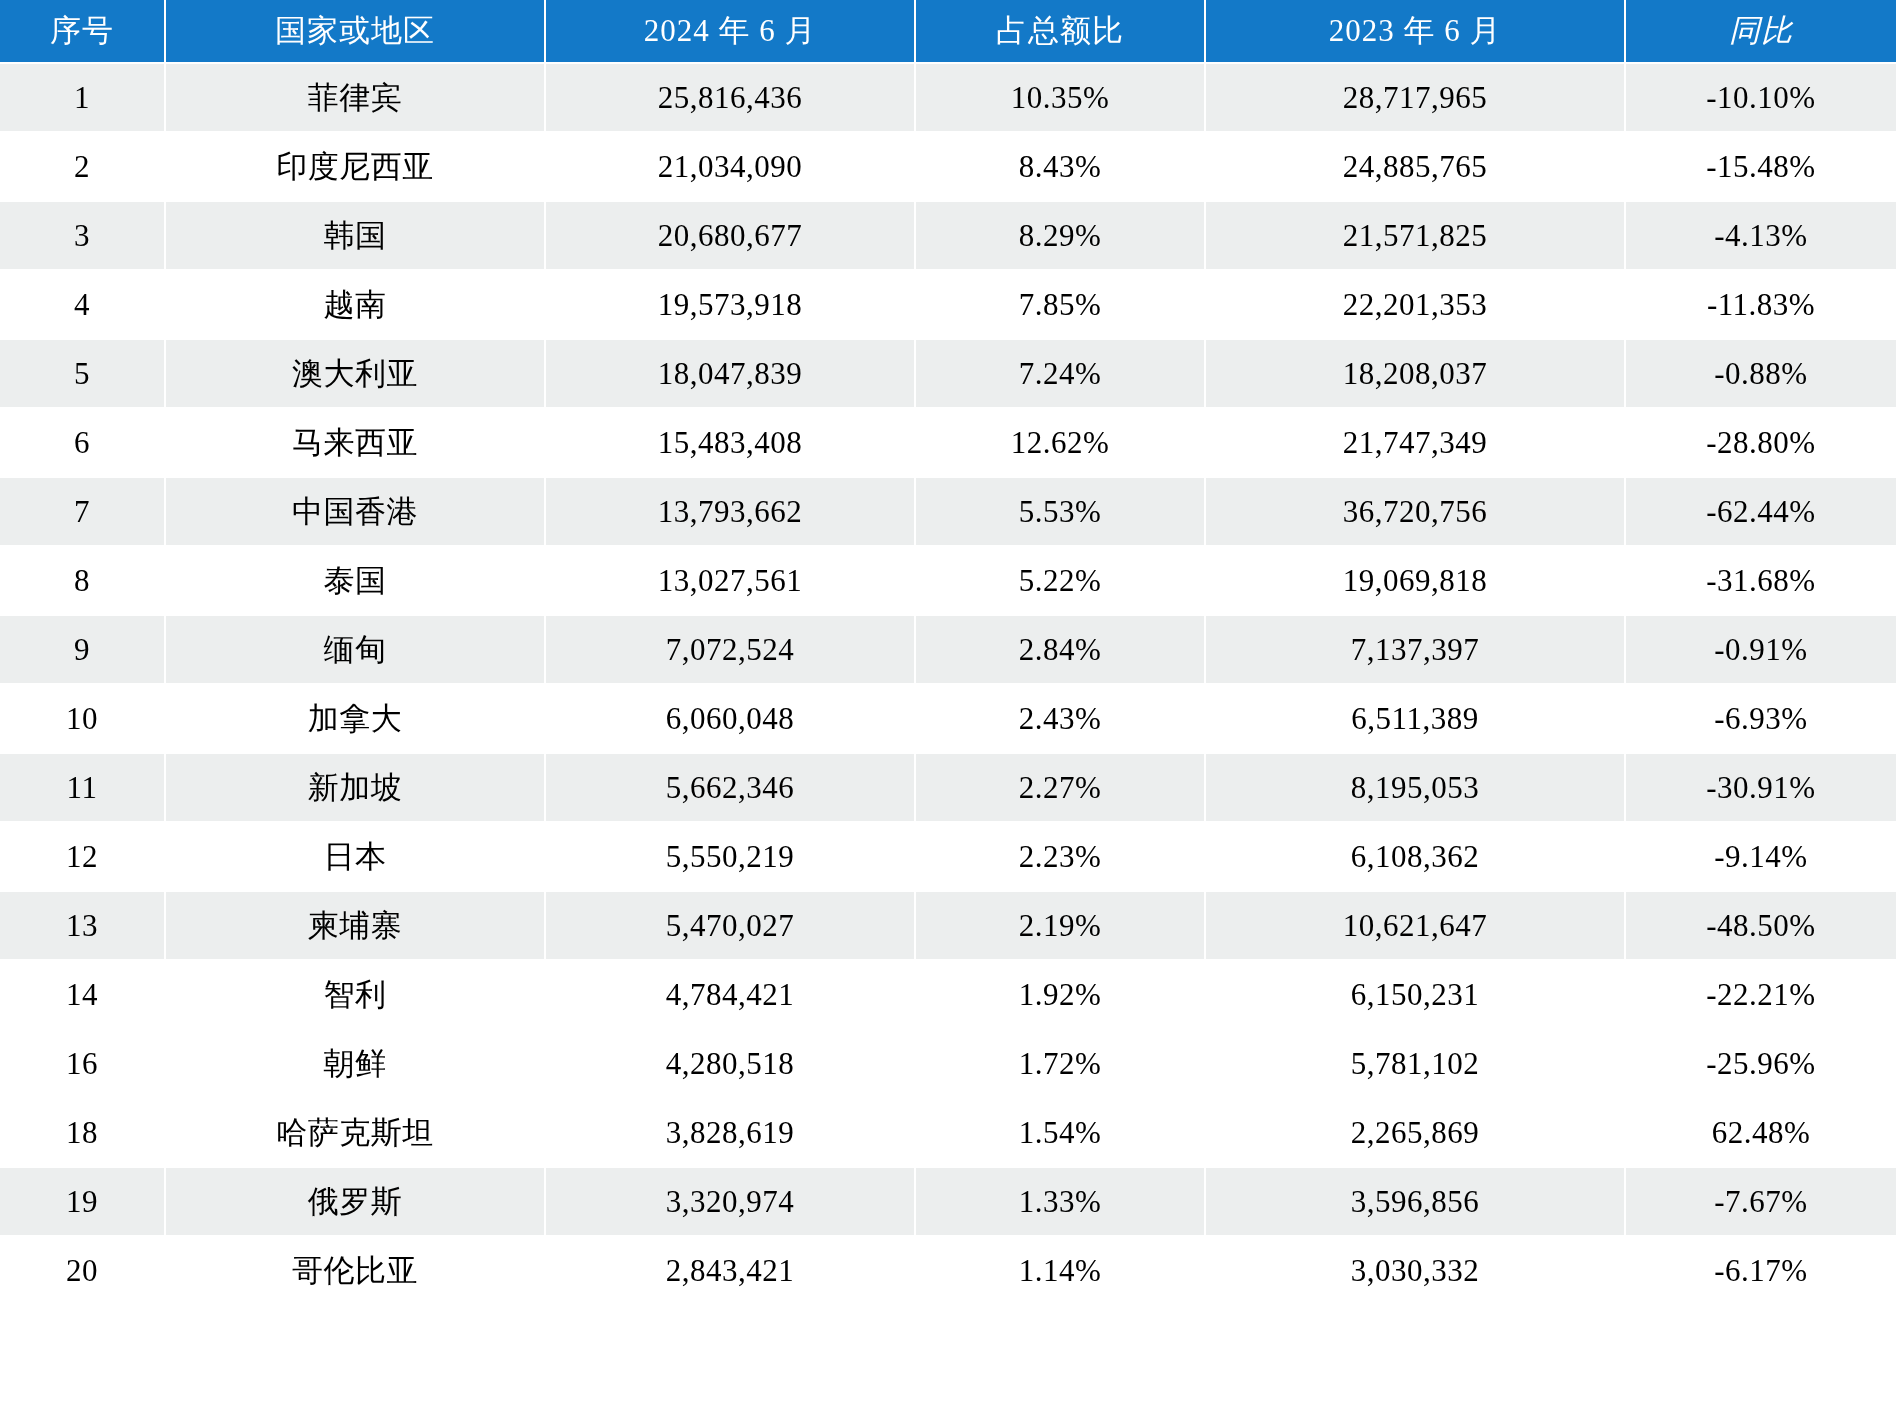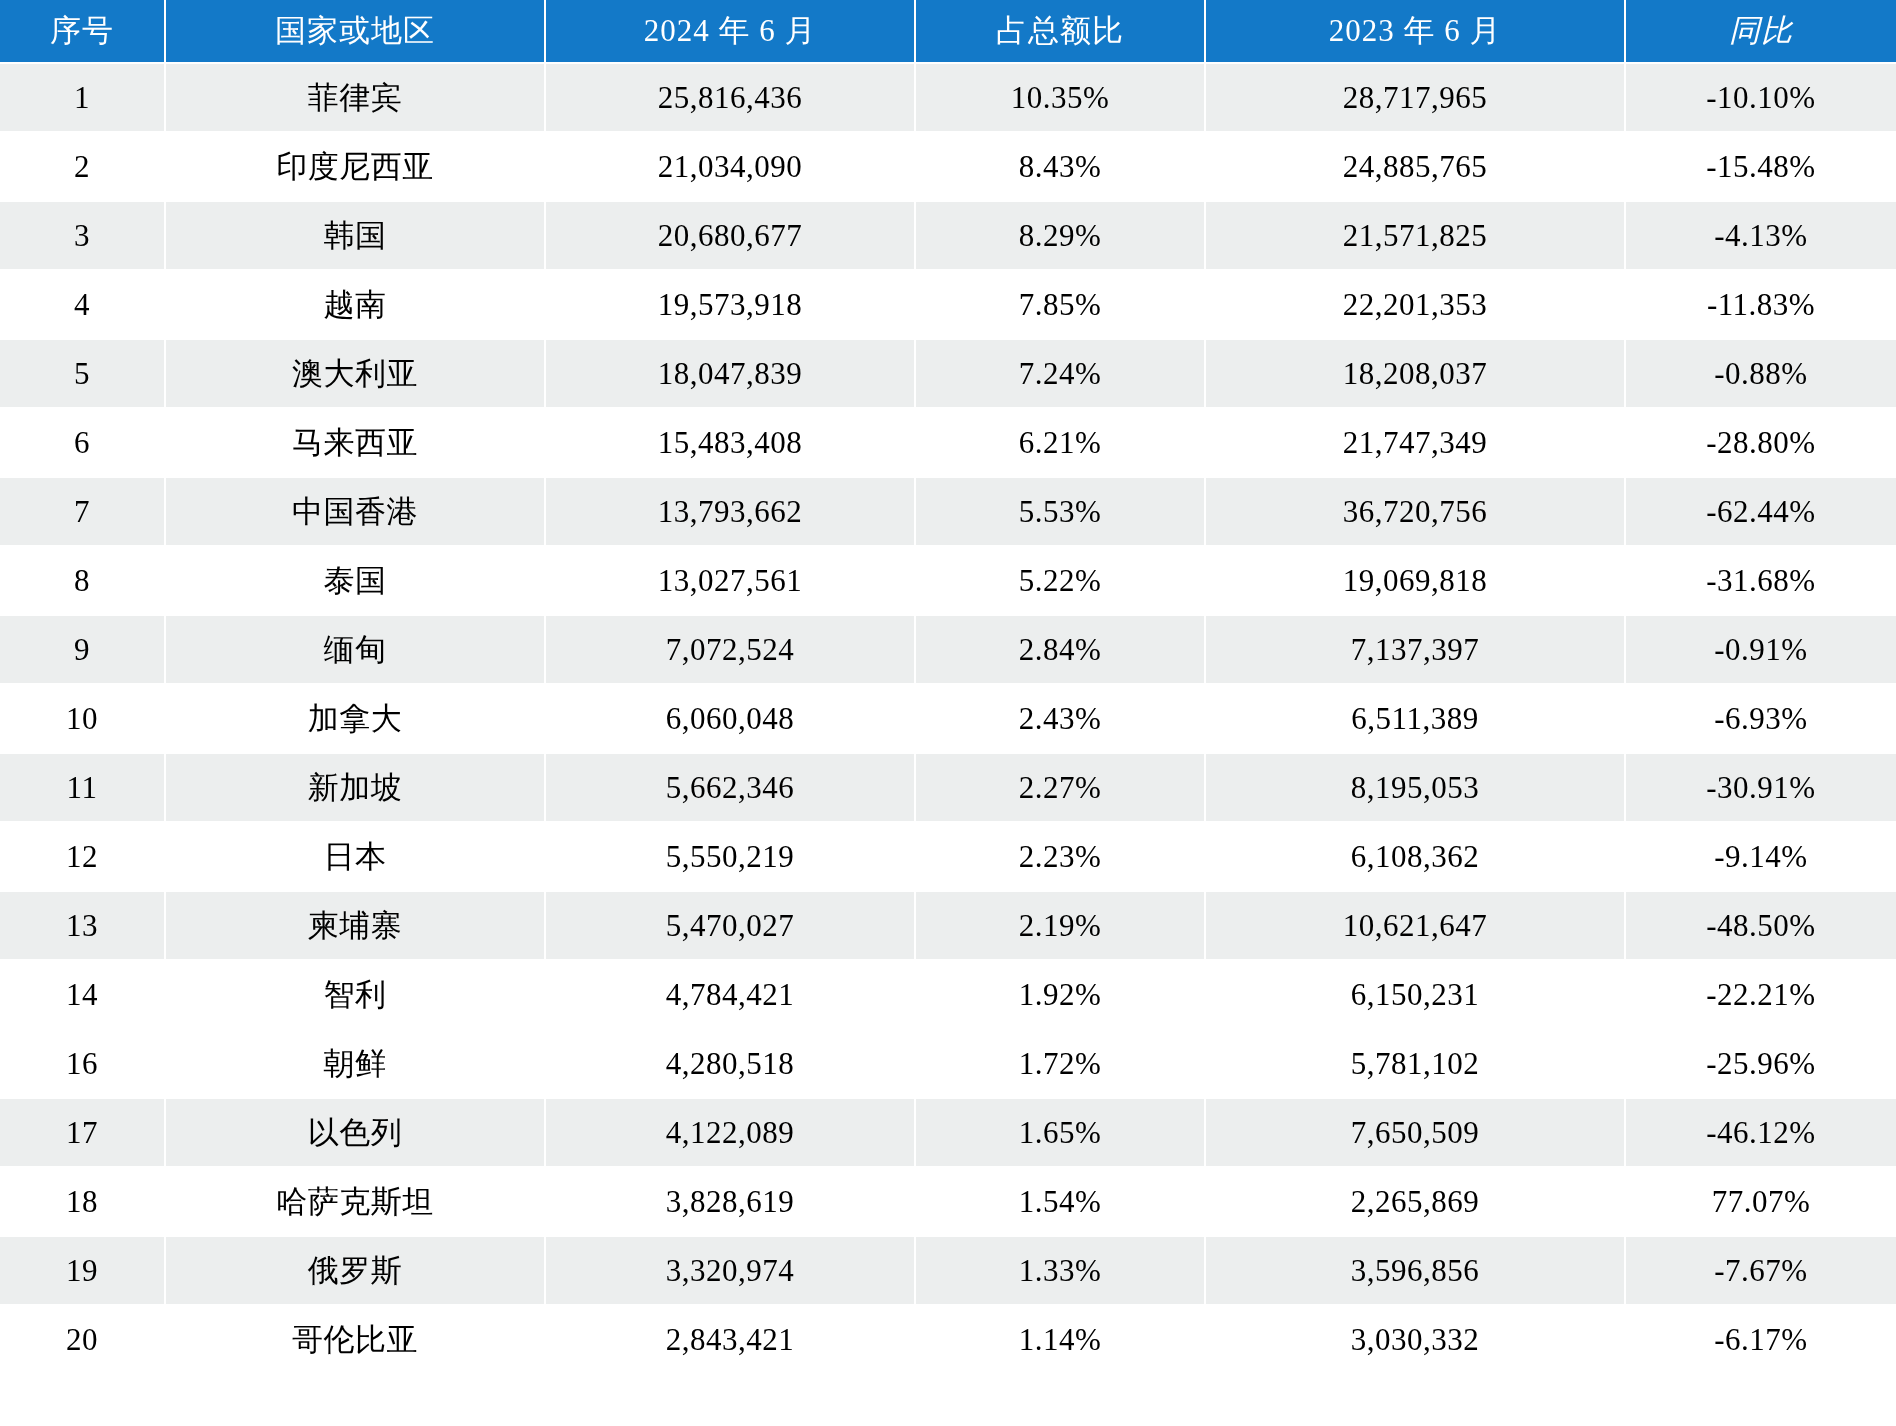--- a/index.html
+++ b/index.html
@@ -158,21 +158,21 @@
           <td>澳大利亚</td>
           <td class="num">18,047,839</td>
           <td class="num">7.24%</td>
           <td class="num">18,208,037</td>
           <td class="num">-0.88%</td>
         </tr>
         <tr class="plain">
           <td class="num">6</td>
           <td>马来西亚</td>
           <td class="num">15,483,408</td>
-          <td class="num">6.21%</td>
+          <td class="num">12.62%</td>
           <td class="num">21,747,349</td>
           <td class="num">-28.80%</td>
         </tr>
         <tr class="shade">
           <td class="num">7</td>
           <td>中国香港</td>
           <td class="num">13,793,662</td>
           <td class="num">5.53%</td>
           <td class="num">36,720,756</td>
           <td class="num">-62.44%</td>
@@ -234,35 +234,27 @@
           <td class="num">-22.21%</td>
         </tr>
         <tr class="plain">
           <td class="num">16</td>
           <td>朝鲜</td>
           <td class="num">4,280,518</td>
           <td class="num">1.72%</td>
           <td class="num">5,781,102</td>
           <td class="num">-25.96%</td>
         </tr>
-        <tr class="shade">
-          <td class="num">17</td>
-          <td>以色列</td>
-          <td class="num">4,122,089</td>
-          <td class="num">1.65%</td>
-          <td class="num">7,650,509</td>
-          <td class="num">-46.12%</td>
-        </tr>
         <tr class="plain">
           <td class="num">18</td>
           <td>哈萨克斯坦</td>
           <td class="num">3,828,619</td>
           <td class="num">1.54%</td>
           <td class="num">2,265,869</td>
-          <td class="num">77.07%</td>
+          <td class="num">62.48%</td>
         </tr>
         <tr class="shade">
           <td class="num">19</td>
           <td>俄罗斯</td>
           <td class="num">3,320,974</td>
           <td class="num">1.33%</td>
           <td class="num">3,596,856</td>
           <td class="num">-7.67%</td>
         </tr>
         <tr class="plain">

